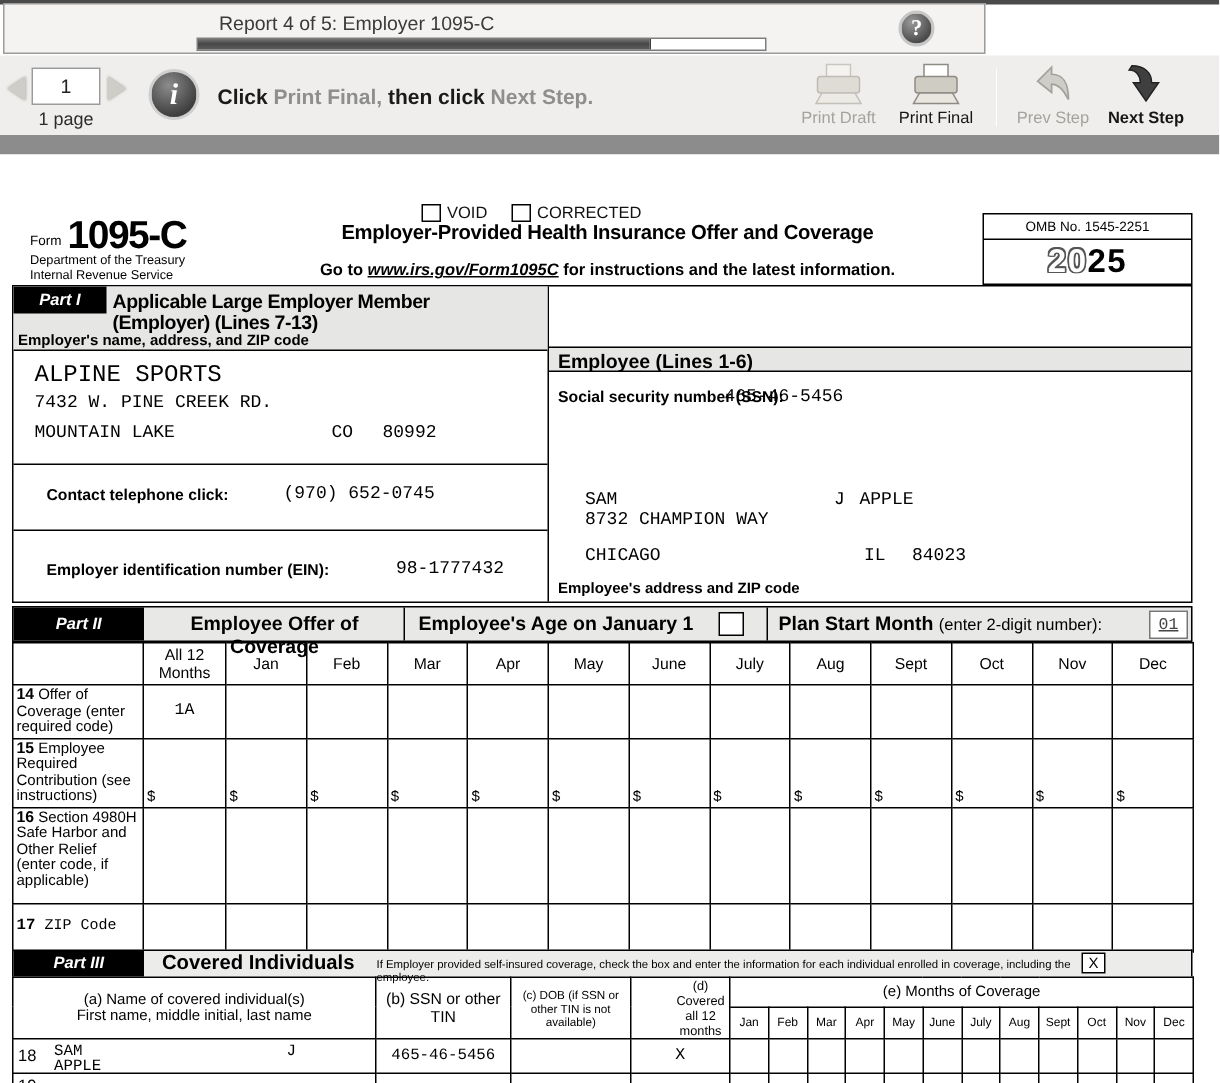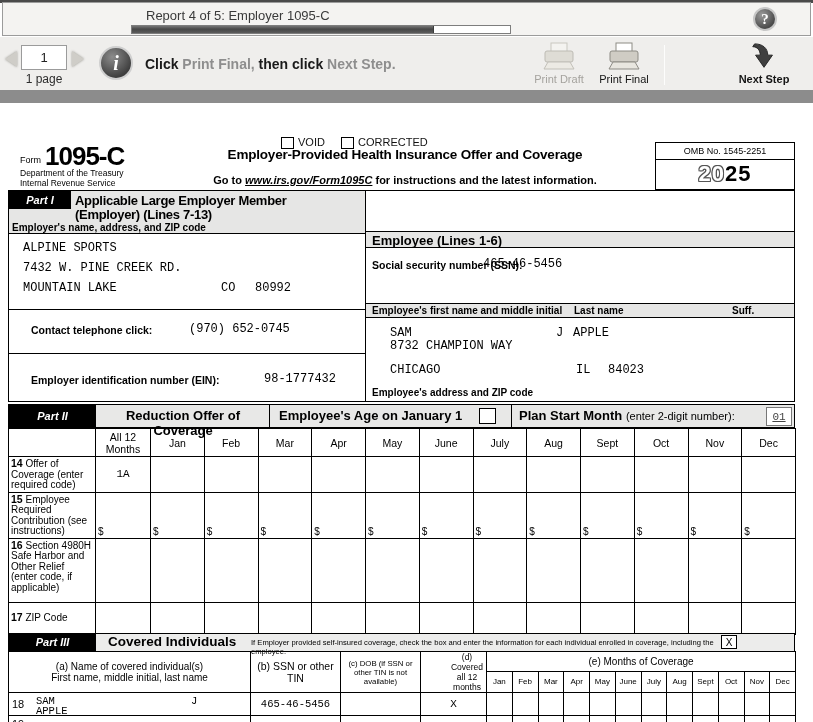--- a/index.html
+++ b/index.html
@@ -1,21 +1,21 @@
 <!DOCTYPE html>
 <html><head>
 <meta charset="utf-8">
 <style>
   * { margin:0; padding:0; box-sizing:border-box; }
   body { font-family:"Liberation Sans", sans-serif; background:#fff; }
   #root { position:relative; width:813px; height:722px; background:#fff; overflow:hidden; }
 
   
   .win-top { position:absolute; left:0; top:0; width:813px; height:3px; background:#4a4a4a; }
-  .titlebar { position:absolute; left:2px; top:2px; width:809px; height:34px; background:#f4f3f1; border:1px solid #9b9b9b; }
+  .titlebar { position:absolute; left:2px; top:2px; width:655px; height:34px; background:#f4f3f1; border:1px solid #9b9b9b; }
   .titlebar .title { position:absolute; left:143px; top:5px; font-size:13px; color:#3a3a3a; }
   .progress { position:absolute; left:128px; top:22px; width:380px; height:9px; border:1px solid #7d7d7d; background:#fff; }
   .progress .fill { height:100%; width:80%; background:linear-gradient(#757575,#474747 45%,#5c5c5c); border-right:1px solid #3c3c3c; }
   .help-btn { position:absolute; right:33px; top:4px; width:24px; height:24px; border-radius:50%;
     background:radial-gradient(circle at 35% 30%, #9a9a9a, #4c4c4c 70%); border:2px solid #c7c7c7;
     color:#fff; font-weight:bold; font-size:15px; text-align:center; line-height:21px; font-family:"Liberation Serif",serif; }
 
   .toolbar { position:absolute; left:0; top:37px; width:813px; height:53px; background:#efeeec; }
   .tri { width:0; height:0; position:absolute; }
   .tri-left { left:5px; top:14px; border-top:8px solid transparent; border-bottom:8px solid transparent; border-right:12px solid #cfcdc8; filter:drop-shadow(0 0 1px #9a9892); }
@@ -59,21 +59,21 @@
   .part1 { position:absolute; left:8px; top:87px; width:787px; height:212px; border:1px solid #000; }
   .p1-left { position:absolute; left:0; top:0; width:357px; height:210px; border-right:1px solid #000; }
   .p1-right { position:absolute; left:357px; top:0; width:428px; height:210px; }
   .part-label { background:#000; color:#fff; font-weight:bold; font-style:italic; font-size:11px; text-align:center; }
   .p1-head { position:absolute; left:0; top:0; width:100%; height:43px; background:#e6e6e5; border-bottom:1px solid #000; }
   .p1-head .part-label { position:absolute; left:0; top:0; width:62px; height:18px; line-height:18px; }
   .p1-h1 { position:absolute; left:66px; top:2px; font-size:13px; font-weight:bold; letter-spacing:-0.3px; color:#000; }
   .p1-h2 { position:absolute; left:66px; top:16px; font-size:13px; font-weight:bold; letter-spacing:-0.3px; color:#000; }
   .p1-sm { position:absolute; left:3px; top:31px; font-size:10px; font-weight:bold; color:#000; }
   .mono { font-family:"Liberation Mono","DejaVu Sans Mono",monospace; }
-  .emp-name { position:absolute; left:14px; top:50px; font-size:12px; color:#000; }
+  .emp-name { position:absolute; left:14px; top:50px; font-size:16px; color:#000; }
   .emp-addr { position:absolute; left:14px; top:70px; font-size:12px; color:#000; }
   .emp-city { position:absolute; left:14px; top:90px; font-size:12px; color:#000; }
   .emp-city .st { position:absolute; left:198px; } .emp-city .zip { position:absolute; left:232px; }
   .p1-row2 { position:absolute; left:0; top:118px; width:100%; height:44px; border-top:1px solid #000; }
   .p1-row3 { position:absolute; left:0; top:162px; width:100%; height:48px; border-top:1px solid #000; }
   .fld-lbl { font-size:10.5px; font-weight:bold; color:#000; }
   .phone-lbl { position:absolute; left:22px; top:14px; }
   .phone-val { position:absolute; left:180px; top:12px; font-size:12px; }
   .ein-lbl { position:absolute; left:22px; top:20px; }
   .ein-val { position:absolute; left:255px; top:18px; font-size:12px; }
@@ -164,20 +164,26 @@
     </div>
     <div class="tb-btn" style="left:593px;">
       <svg width="38" height="30" viewBox="0 0 38 30" style="margin-top:1px;">
         <rect x="11" y="1" width="16" height="9" fill="#ffffff" stroke="#8d8b84"></rect>
         <rect x="5" y="9" width="28" height="11" rx="2" fill="#cfccc4" stroke="#8d8b84"></rect>
         <polygon points="8,20 30,20 34,27 4,27" fill="#e8e6df" stroke="#8d8b84"></polygon>
       </svg>
       <div class="lbl lbl-dark">Print Final</div>
     </div>
     <div class="tb-sep"></div>
+    <div class="tb-btn" style="left:673px;width:58px;">
+      <svg width="30" height="30" viewBox="0 0 32 32" style="margin-top:1px;">
+        <path d="M5 13 L15 3 L15 8 C24 8 27 15 27 26 C23 18 19 15 15 15 L15 21 Z" fill="#cfcdc8" stroke="#a3a19b" stroke-width="1.2"></path>
+      </svg>
+      <div class="lbl lbl-dim">Prev Step</div>
+    </div>
     <div class="tb-btn" style="left:733px;width:62px;">
       <svg width="30" height="30" viewBox="0 0 32 32" style="margin-top:1px;">
         <path d="M6 2 C15 2 20 7 20 14 L25 14 L16 27 L7 14 L12 14 C12 9 9 5 4 5 Z" fill="#3f3f3f" stroke="#222" stroke-width="1"></path>
       </svg>
       <div class="lbl lbl-dark" style="font-weight:bold;">Next Step</div>
     </div>
   </div>
 
   <div class="band"></div>
 
@@ -216,39 +222,34 @@
         </div>
       </div>
       <div class="p1-right">
         <div class="ee-band">
             <span class="t">Employee (Lines 1-6)</span>
           </div>
         <div class="ssn-row">
           <span class="fld-lbl ssn-lbl">Social security number (SSN):</span>
           <span class="mono ssn-val">465-46-5456</span>
         </div>
-        <div class="name-band">
-          <span class="l1">Employee's first name and middle initial</span>
-          <span class="l2">Last name</span>
-          <span class="l3">Suff.</span>
-        </div>
         <span class="nm mono" style="left:24px;top:135px;">SAM</span>
         <span class="nm mono" style="left:190px;top:135px;">J</span>
         <span class="nm mono" style="left:207px;top:135px;">APPLE</span>
         <span class="nm mono" style="left:24px;top:148px;">8732 CHAMPION WAY</span>
         <span class="nm mono" style="left:24px;top:172px;">CHICAGO</span>
         <span class="nm mono" style="left:210px;top:172px;">IL</span>
         <span class="nm mono" style="left:242px;top:172px;">84023</span>
         <div class="ee-addr-lbl">Employee's address and ZIP code</div>
       </div>
     </div>
 
     <div class="p2-bar">
       <div class="part-label">Part II</div>
-      <div class="p2-t1">Reduction Offer of Coverage</div>
+      <div class="p2-t1">Employee Offer of Coverage</div>
       <div class="p2-d1"></div>
       <div class="p2-t2">Employee's Age on January 1</div>
       <div class="p2-cb"></div>
       <div class="p2-d2"></div>
       <div class="p2-t3"><span>Plan Start Month </span><span class="norm">(enter 2-digit number):</span></div>
       <div class="p2-psm mono">01</div>
     </div>
 
     <table class="grid t2">
       <colgroup>
@@ -326,21 +327,21 @@
             <td></td>
             <td></td>
             <td></td>
             <td></td>
             <td></td>
             <td></td>
             <td></td>
             <td></td>
       </tr>
       <tr style="height:32px;">
-        <td class="rowlbl" style="vertical-align:middle;"><b>17</b><span> ZIP Code</span></td>
+        <td class="rowlbl" style="vertical-align:middle;font-family:Liberation Mono, monospace;"><b>17</b><span> ZIP Code</span></td>
         <td></td>
             <td></td>
             <td></td>
             <td></td>
             <td></td>
             <td></td>
             <td></td>
             <td></td>
             <td></td>
             <td></td>

